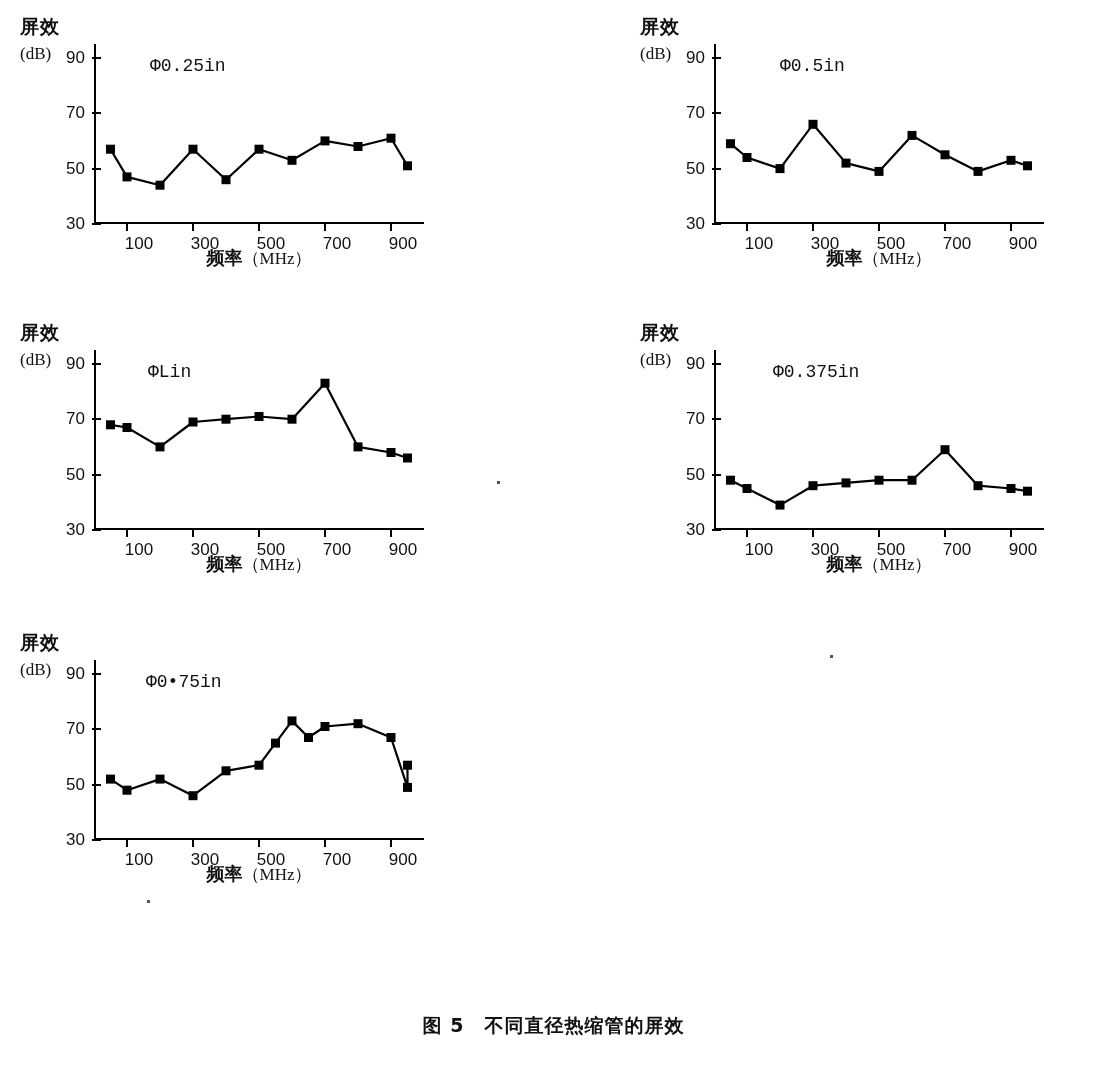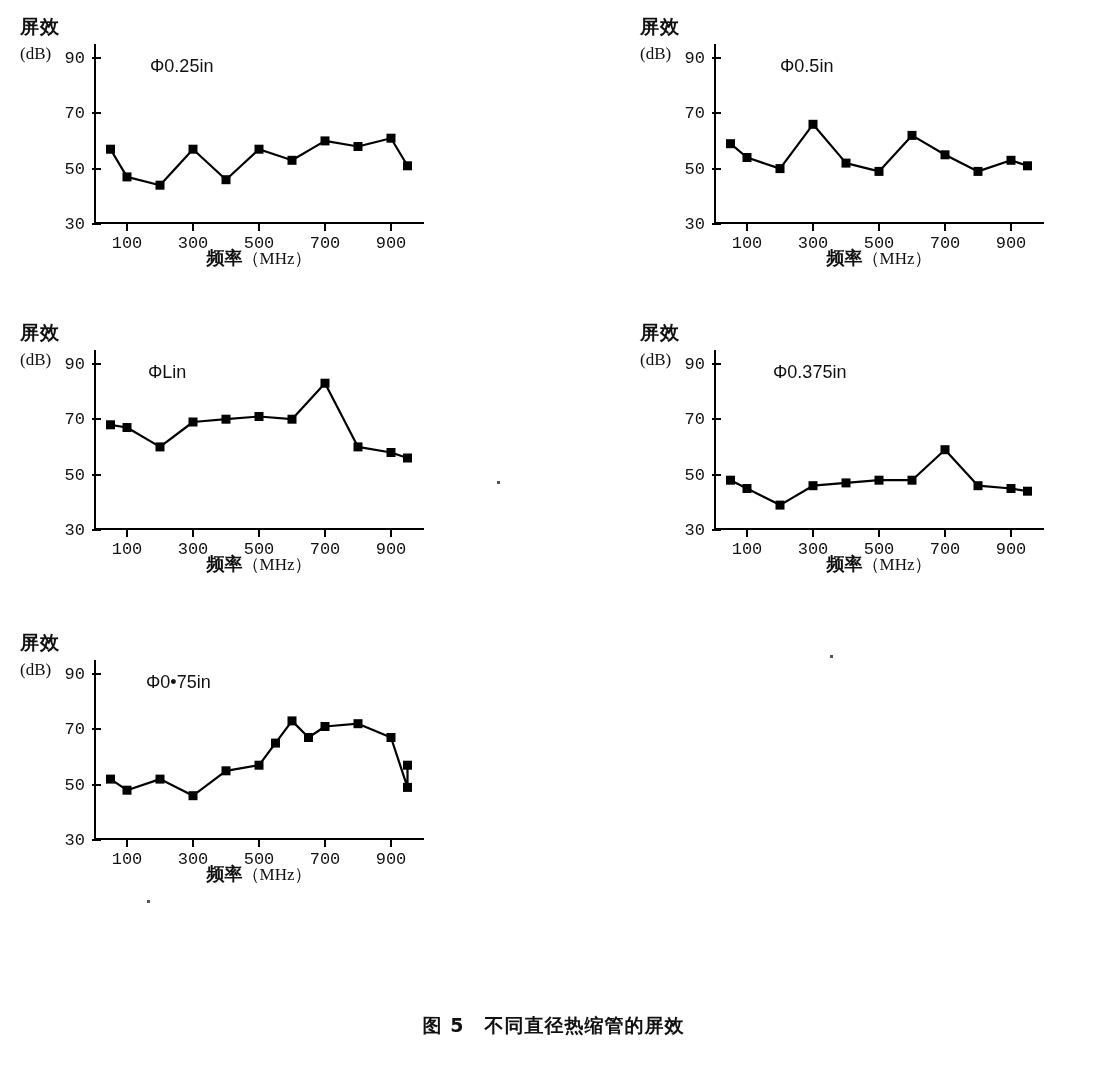--- a/index.html
+++ b/index.html
@@ -63,48 +63,49 @@
     position: absolute;
     left: -2px;
     width: 9px;
     height: 2px;
     background: #000;
   }
   .ytick-label {
     position: absolute;
     right: calc(100% + 9px);
     transform: translateY(-50%);
-    font-family: Liberation Mono, monospace;
+    font-family: Liberation Sans, sans-serif;
     font-size: 17px;
     white-space: nowrap;
   }
   .xtick {
     position: absolute;
     bottom: -7px;
     width: 2px;
     height: 9px;
     background: #000;
   }
   .xtick-label {
     position: absolute;
     top: calc(100% + 10px);
     transform: translateX(-50%);
-    font-family: Liberation Mono, monospace;
+    font-family: Liberation Sans, sans-serif;
     font-size: 17px;
     white-space: nowrap;
+    margin-left: 12px;
   }
   .series-svg {
     position: absolute;
     left: 0;
     top: 0;
     overflow: visible;
   }
   .panel-title {
     position: absolute;
-    font-family: Liberation Sans, sans-serif;
+    font-family: Liberation Mono, monospace;
     font-size: 18px;
     white-space: nowrap;
   }
   .xaxis-title {
     position: absolute;
     left: 74px;
     top: 232px;
     width: 330px;
     text-align: center;
     font-family: "DejaVu Sans", sans-serif;

